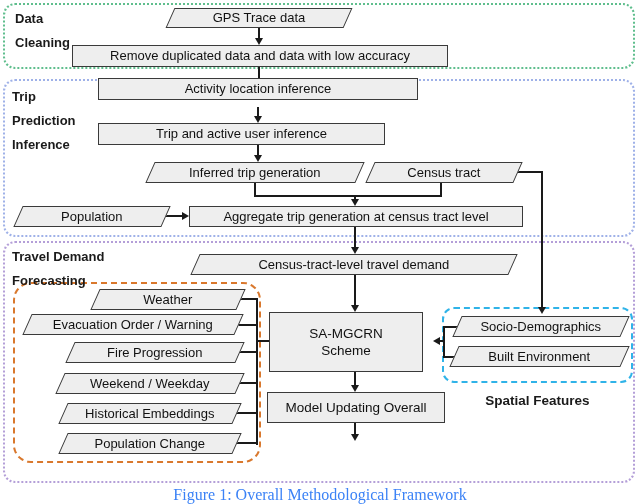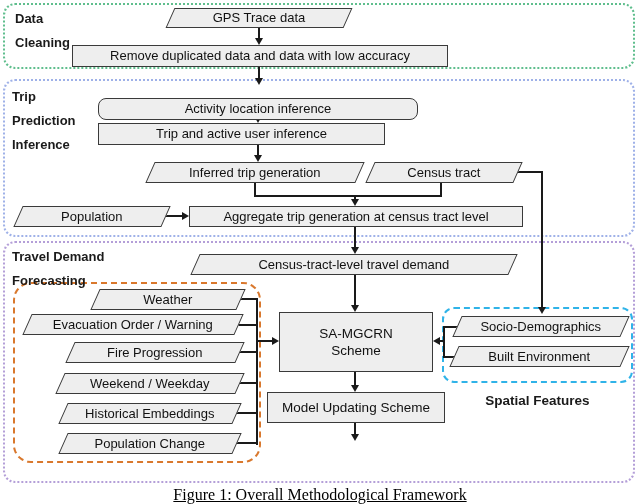--- a/index.html
+++ b/index.html
@@ -14,21 +14,21 @@
   .para{transform:skewX(-24deg);}
   .para .lbl{display:block;width:100%;text-align:center;transform:skewX(24deg);}
   .vline,.hline{position:absolute;background:#1a1a1a;z-index:1;}
   .ah-d{position:absolute;width:0;height:0;border-left:4px solid transparent;border-right:4px solid transparent;
         border-top:7px solid #1a1a1a;z-index:1;}
   .ah-r{position:absolute;width:0;height:0;border-top:4px solid transparent;border-bottom:4px solid transparent;
         border-left:7px solid #1a1a1a;z-index:1;}
   .ah-l{position:absolute;width:0;height:0;border-top:4px solid transparent;border-bottom:4px solid transparent;
         border-right:7px solid #1a1a1a;z-index:1;}
   .caption{position:absolute;left:0;top:486px;width:640px;text-align:center;
-           font-family:"Liberation Serif",serif;font-size:16px;color:#000000;z-index:3;text-decoration:underline;}
+           font-family:"Liberation Serif",serif;font-size:16px;color:#3b82f6;z-index:3;}
 </style>
 </head>
 <body>
 
 <div id="canvas">
 
   <div class="section" style="left: 3px; top: 3px; width: 632px; height: 66px; border-color: rgb(95, 190, 141);"></div>
   <div class="section" style="left: 3px; top: 79px; width: 632px; height: 158px; border-color: rgb(159, 177, 232);"></div>
   <div class="section" style="left: 3px; top: 241px; width: 632px; height: 242px; border-color: rgb(180, 159, 216);"></div>
   <div class="section dash" style="left: 13px; top: 282px; width: 248px; height: 181px; border-radius: 18px; border-color: rgb(217, 120, 45);"></div>
@@ -93,21 +93,21 @@
   <div class="ah-d" style="left:351px;top:434px;"></div>
 
   <div class="node para" style="left:170px;top:8px;width:178px;height:20px;">
     <span class="lbl">GPS Trace data</span>
   </div>
 
   <div class="node" style="left:72px;top:45px;width:376px;height:22px;">
     <span>Remove duplicated data and data with low accuracy</span>
   </div>
 
-  <div class="node" style="left:98px;top:98px;width:320px;height:22px;border-radius:8px;">
+  <div class="node" style="left:98px;top:78px;width:320px;height:22px;">
     <span>Activity location inference</span>
   </div>
 
   <div class="node" style="left:98px;top:123px;width:287px;height:22px;">
     <span>Trip and active user inference</span>
   </div>
 
   <div class="node para" style="left:150px;top:162px;width:210px;height:21px;">
     <span class="lbl">Inferred trip generation</span>
   </div>
@@ -145,33 +145,33 @@
   </div>
 
   <div class="node para" style="left:63px;top:403px;width:174px;height:21px;">
     <span class="lbl">Historical Embeddings</span>
   </div>
 
   <div class="node para" style="left:63px;top:433px;width:174px;height:21px;">
     <span class="lbl">Population Change</span>
   </div>
 
-  <div class="node" style="left:279px;top:312px;width:154px;height:60px;flex-direction:column;font-size:13.5px;line-height:17px;">
+  <div class="node" style="left:269px;top:312px;width:154px;height:60px;flex-direction:column;font-size:13.5px;line-height:17px;">
     <span>SA-MGCRN</span>
     <span>Scheme</span>
   </div>
 
   <div class="node para" style="left:457px;top:316px;width:168px;height:21px;">
     <span class="lbl">Socio-Demographics</span>
   </div>
 
   <div class="node para" style="left:454px;top:346px;width:171px;height:21px;">
     <span class="lbl">Built Environment</span>
   </div>
 
   <div class="node" style="left:267px;top:392px;width:178px;height:31px;font-size:13.5px;">
-    <span>Model Updating Scheme</span>
+    <span>Model Updating Overall</span>
   </div>
 
 
   <div class="caption">Figure 1: Overall Methodological Framework</div>
 
 </div>
 
 </body></html>

